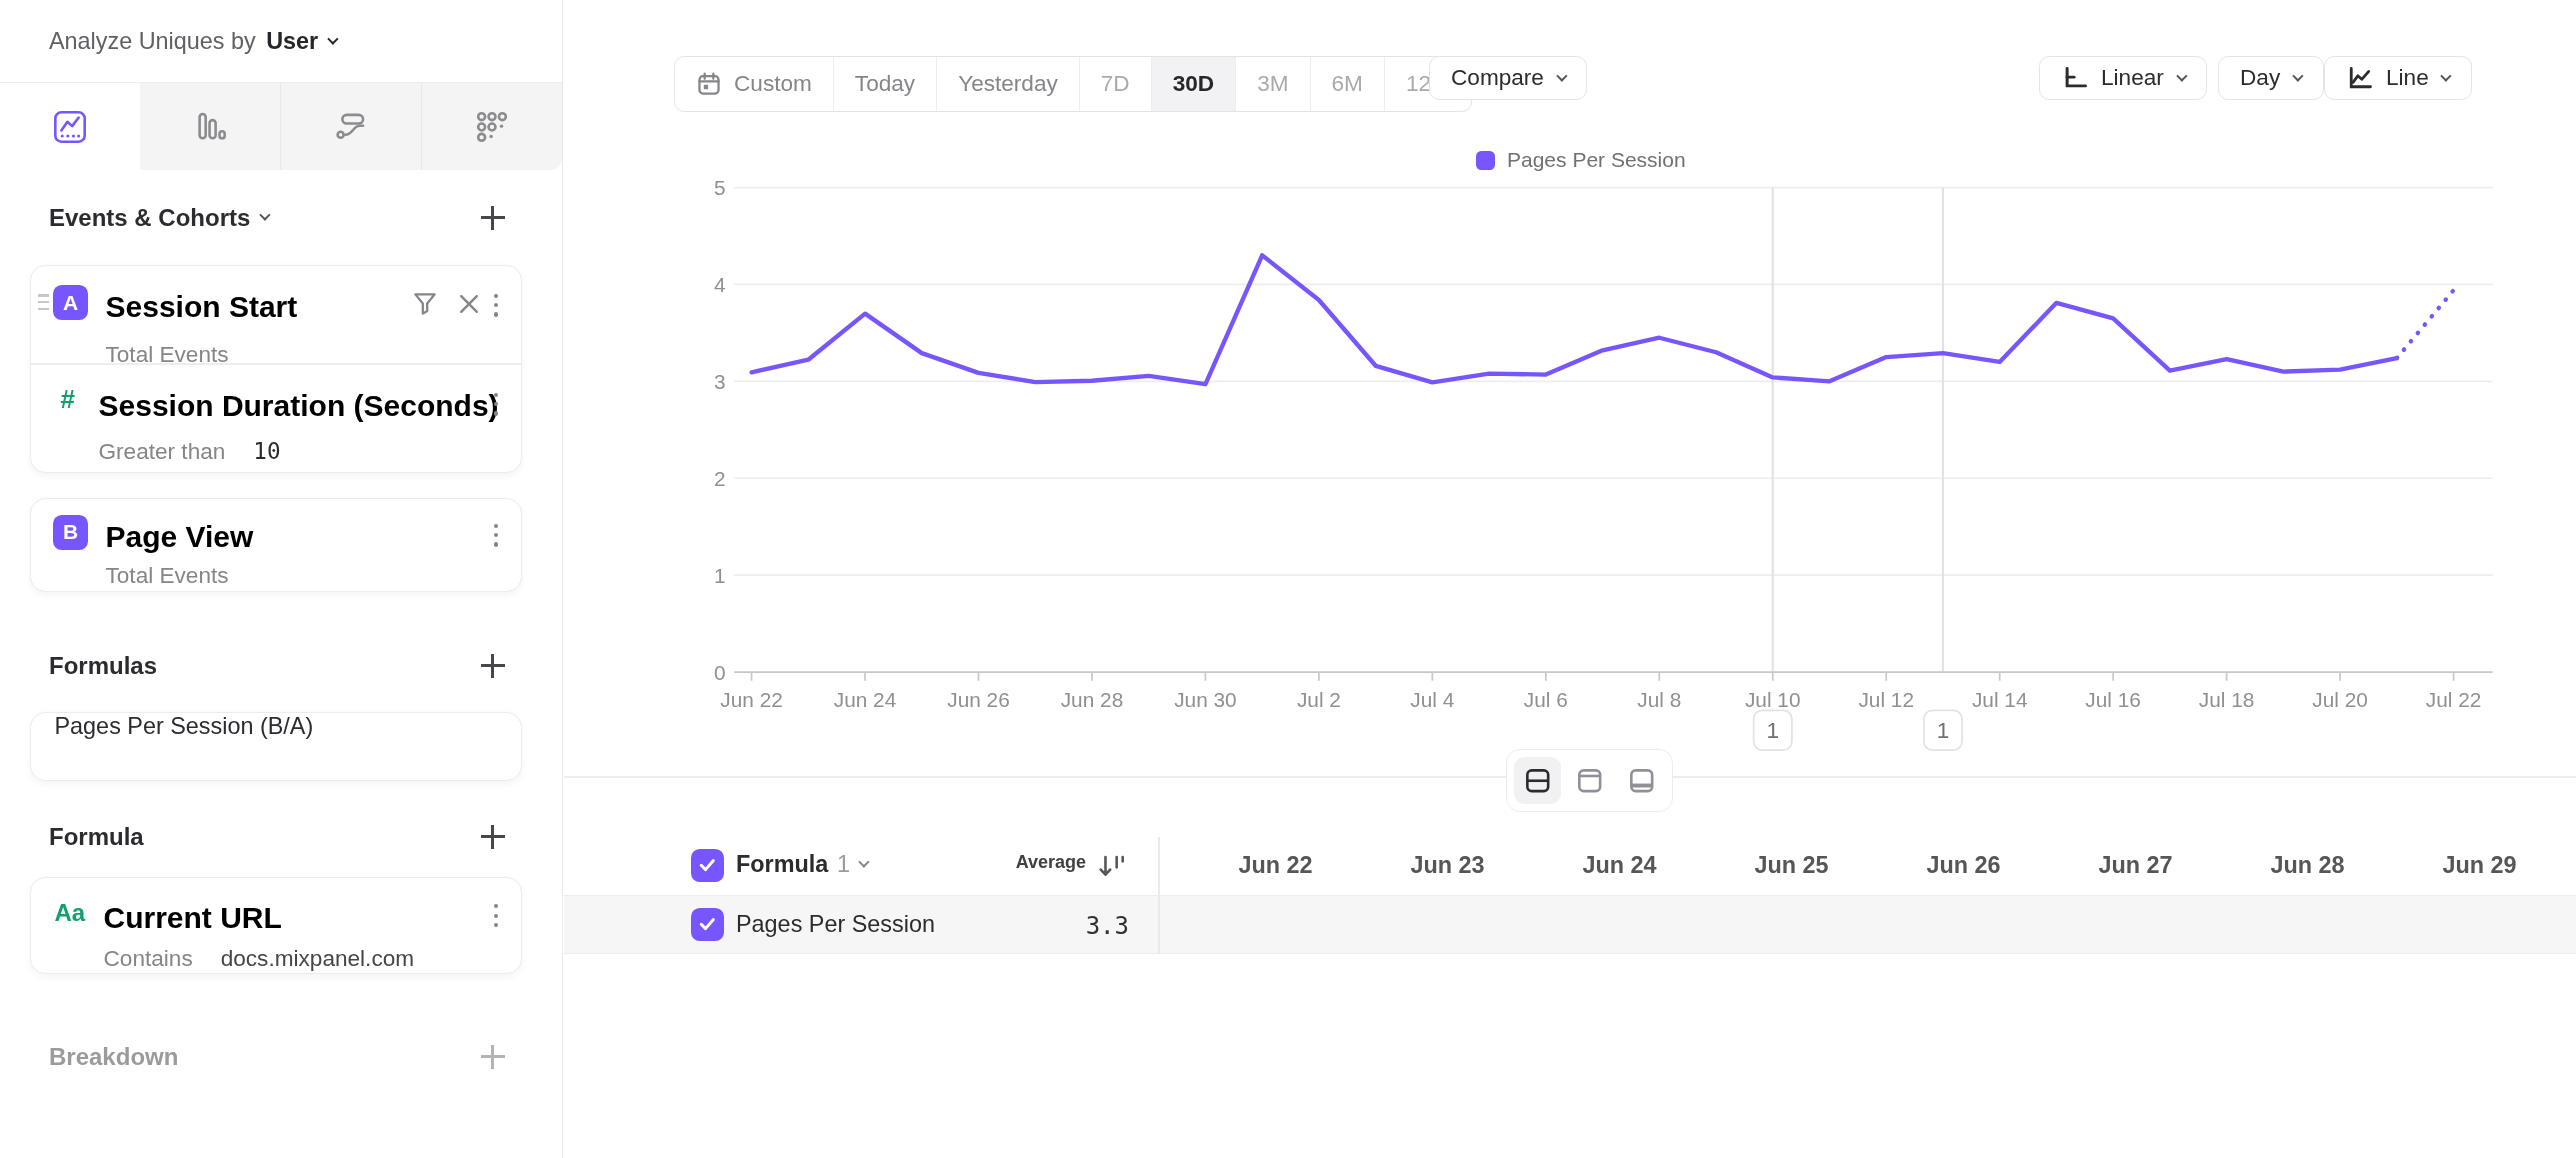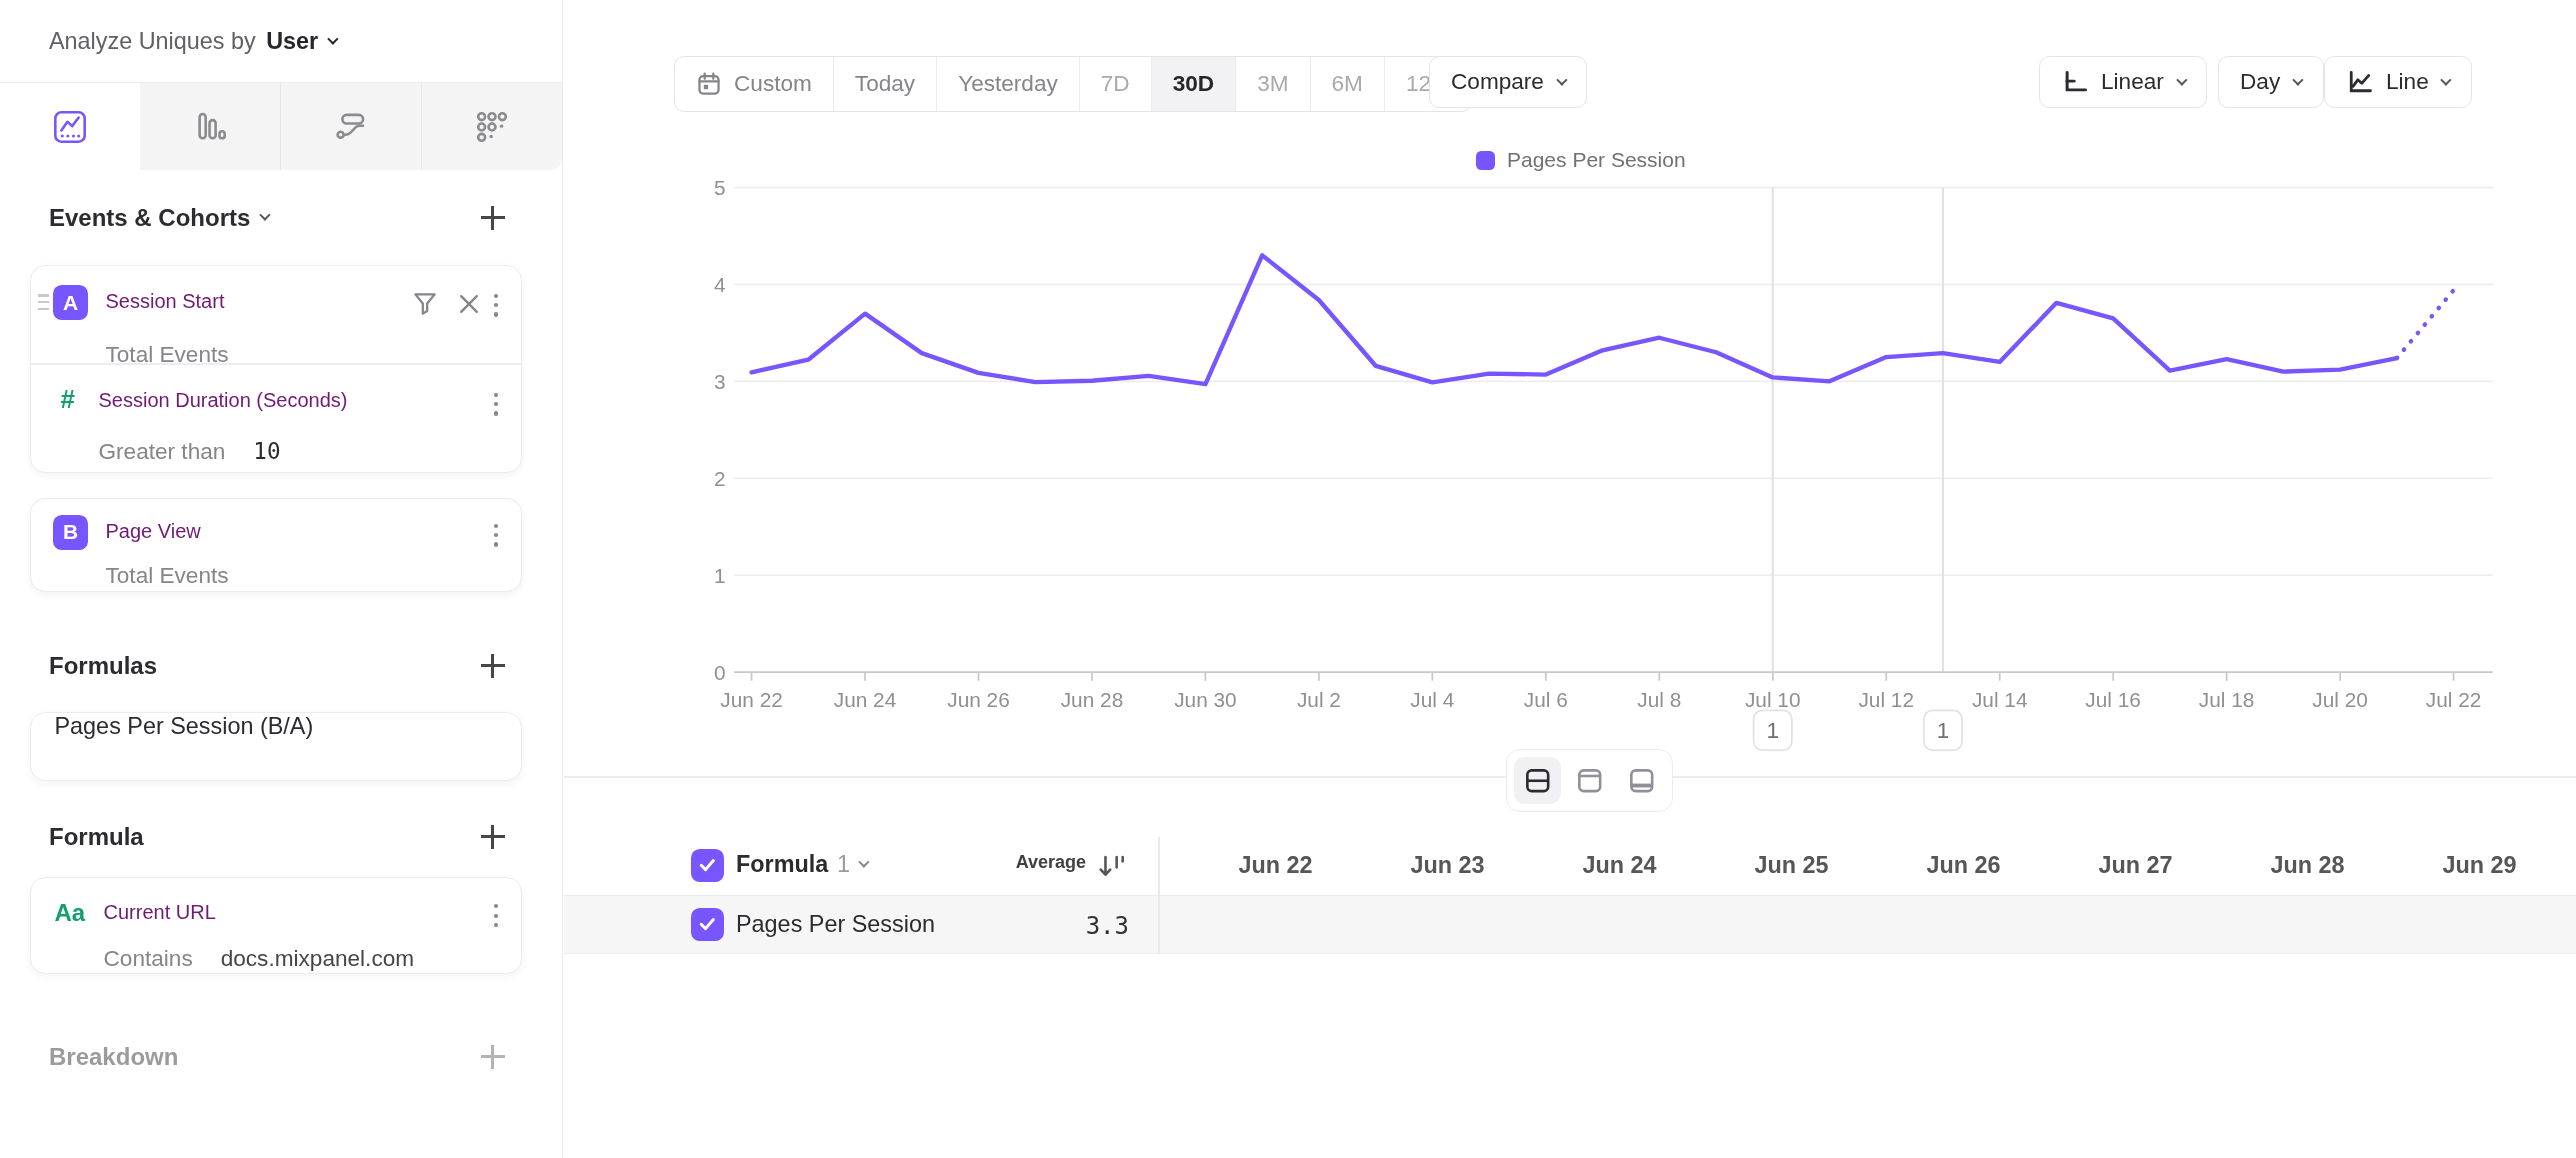--- a/index.html
+++ b/index.html
@@ -32,21 +32,21 @@
   .plus { width:31px; height:31px; position:relative; cursor:pointer; }
   .plus::before, .plus::after { content:""; position:absolute; background:#46464b; }
   .plus::before { left:3.5px; right:3.5px; top:14px; height:2.6px; }
   .plus::after { top:3.5px; bottom:3.5px; left:14px; width:2.6px; }
   .sec-h.muted .plus::before, .sec-h.muted .plus::after { background:#b2b2b7; }
 
   .card { position:absolute; left:29.5px; width:492px; background:#fff;
           border:1.7px solid #ececee; border-radius:15.6px; box-shadow:0 2.6px 7px rgba(40,40,50,.05); }
   .badge { position:absolute; width:35px; height:35px; border-radius:8.7px; background:#7856ff;
            color:#fff; font-size:21px; font-weight:700; display:flex; align-items:center; justify-content:center; }
-  .card-title { position:absolute; font-size:20px; font-weight:400; color:#701a75; white-space:nowrap; }
+  .card-title { position:absolute; font-size:30px; font-weight:700; color:#000000; white-space:nowrap; }
   .card-sub { position:absolute; font-size:22.6px; color:#85858a; white-space:nowrap; }
   .card-sub .val { color:#2b2b30; font-family:"DejaVu Sans Mono", monospace; margin-left:28px; }
   .divider { position:absolute; left:0; right:0; height:1.7px; background:#ededef; }
   .kebab { position:absolute; display:flex; flex-direction:column; gap:5.2px; padding:3.5px; cursor:pointer; }
   .kebab i { width:4.3px; height:4.3px; border-radius:50%; background:#85858a; }
   .handle { position:absolute; left:7px; top:28px; display:flex; flex-direction:column; gap:4.3px; cursor:grab; }
   .handle i { width:11.3px; height:2.6px; background:#c7c7cc; }
   .hash { position:absolute; font-size:26px; font-weight:700; color:#13a06c; }
   .aa { position:absolute; font-size:24px; font-weight:700; color:#13a06c; }
   .row-icon { position:absolute; cursor:pointer; }
@@ -55,21 +55,21 @@
 
   
   .seg { position:absolute; left:674px; top:56px; height:56px; display:flex; align-items:stretch;
          border:1.7px solid #e4e4e6; border-radius:10.4px; background:#fff; overflow:hidden; }
   .seg-item { display:flex; align-items:center; padding:0 21px; font-size:22.6px; color:#85858a;
               border-left:1.7px solid #ededef; cursor:pointer; white-space:nowrap; }
   .seg-item:first-child { border-left:none; }
   .seg-item.dim { color:#a9a9ae; }
   .seg-item.active { background:#f2f2f4; color:#26262b; font-weight:700; }
   .seg-item svg { margin-right:12px; }
-  .btn { position:absolute; top:56px; height:52px; display:flex; align-items:center; gap:12px;
+  .btn { position:absolute; top:56px; height:44px; display:flex; align-items:center; gap:12px;
          border:1.7px solid #e4e4e6; border-radius:10.4px; background:#fff; padding:0 21px;
          font-size:22.6px; font-weight:500; color:#2b2b30; cursor:pointer; white-space:nowrap; }
   .btn .chev { color:#55555a; margin-left:1.7px; }
 
   
   .legend { position:absolute; left:1476px; top:148px; display:flex; align-items:center; gap:12px;
             font-size:21px; color:#707075; }
   .legend .sw { width:19px; height:19px; border-radius:5.2px; background:#7856ff; }
   #chart-svg { position:absolute; left:564px; top:130px; }
   #chart-svg text { font-family:"Liberation Sans", sans-serif; }

